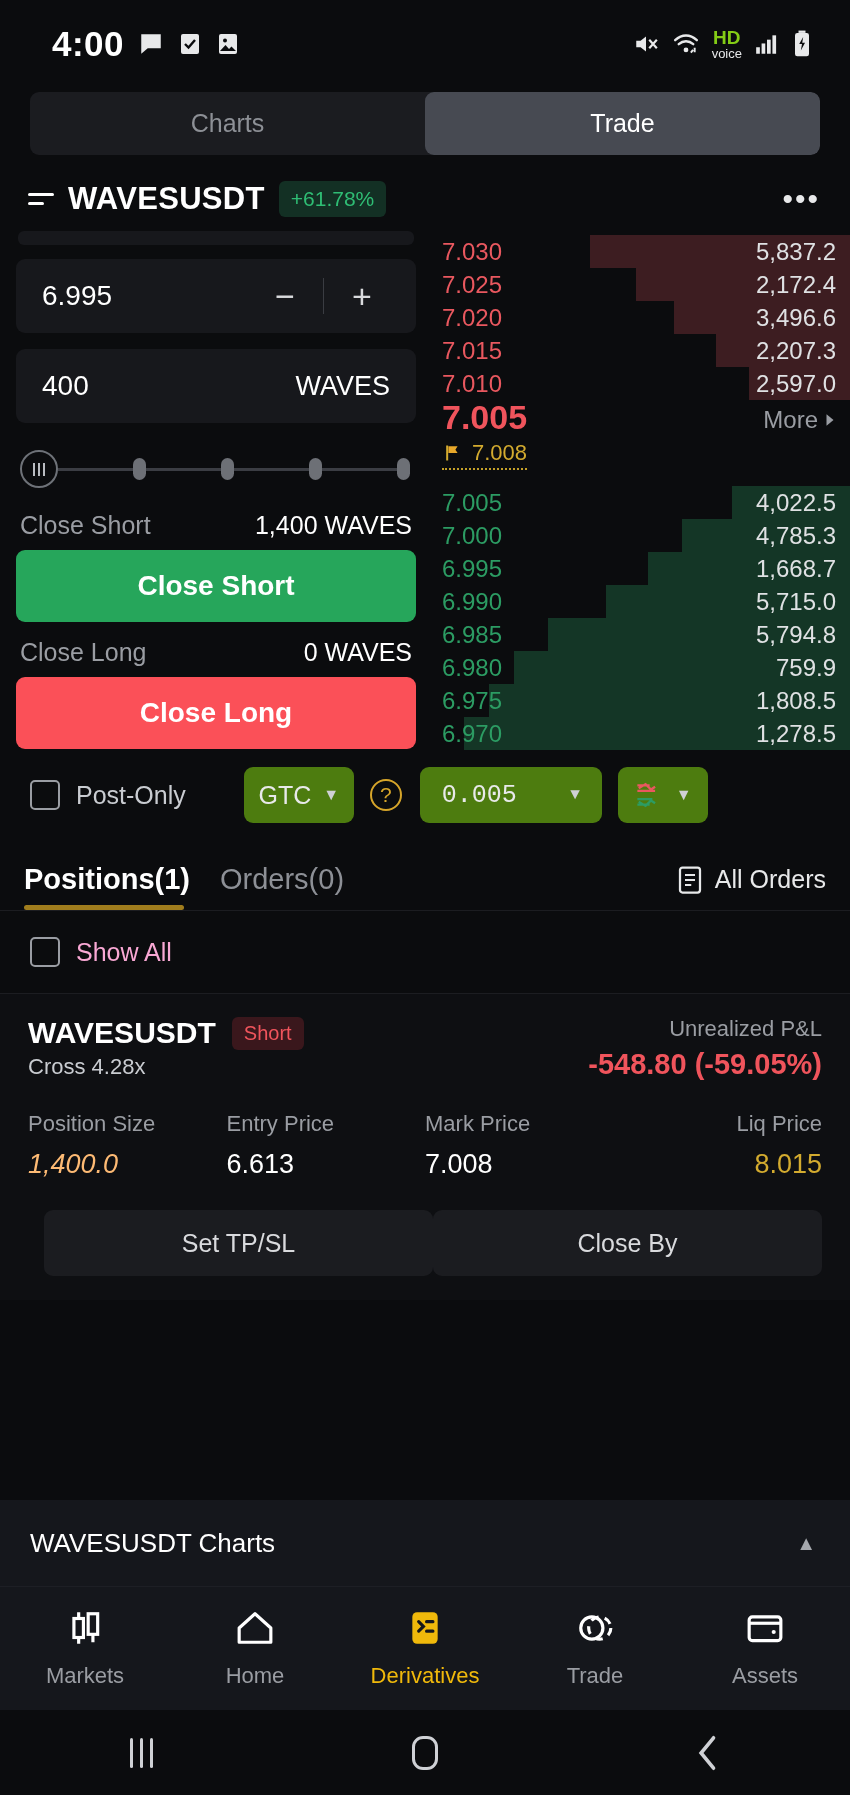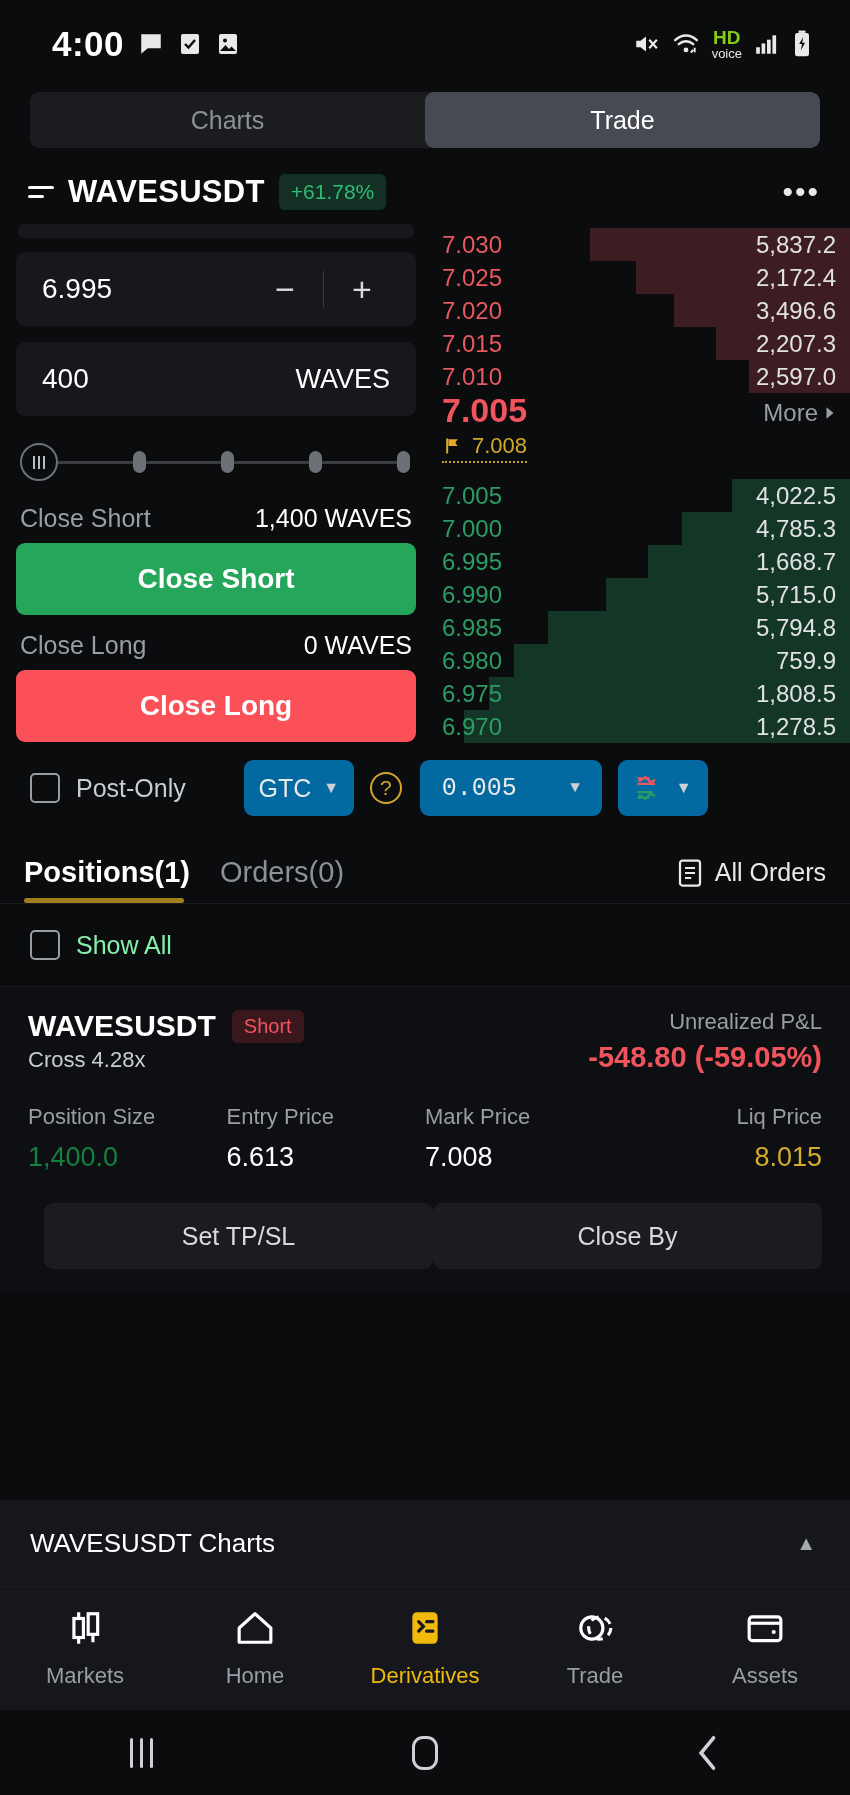--- a/index.html
+++ b/index.html
@@ -15,21 +15,21 @@
   
   .statusbar { height: 88px; display: flex; align-items: center; justify-content: space-between;
                padding: 0 38px 0 52px; flex: 0 0 auto; }
   .sb-left { display: flex; align-items: center; gap: 14px; }
   .sb-time { font-size: 35px; font-weight: 600; letter-spacing: .5px; }
   .sb-right { display: flex; align-items: center; gap: 11px; }
   .sb-ico { display: inline-flex; align-items: center; justify-content: center; }
 
   
   .segwrap { padding: 4px 30px 0 30px; flex: 0 0 auto; }
-  .seg { display: flex; background: #1b1c20; border-radius: 9px; overflow: hidden; height: 56px; }
+  .seg { display: flex; background: #1b1c20; border-radius: 9px; overflow: hidden; height: 63px; }
   .seg-item { flex: 1; display: flex; align-items: center; justify-content: center;
               font-size: 25px; color: #8d9096; border-radius: 9px; }
   .seg-item.active { background: #474a52; color: #ffffff; }
 
   
   .symrow { display: flex; align-items: center; padding: 26px 30px 14px 28px; flex: 0 0 auto; }
   .sym-ico { width: 26px; height: 22px; margin-right: 14px; display: flex; flex-direction: column;
              justify-content: center; gap: 6px; }
   .sym-ico i { display: block; height: 3px; background: #fff; border-radius: 2px; }
   .sym-ico i:nth-child(1) { width: 26px; }
@@ -88,54 +88,54 @@
   .ob-mark { display: flex; align-items: center; gap: 8px; margin-top: 4px;
              border-bottom: 2px dotted #c4a028; padding-bottom: 2px; width: fit-content; }
   .ob-mark .mp { font-size: 22px; color: #d3ab2f; }
   .ob-more { margin-left: auto; margin-top: 6px; font-size: 24px; color: #9a9da3;
              padding-right: 14px; display: flex; align-items: center; gap: 6px; }
 
   
   .optrow { display: flex; align-items: center; padding: 14px 18px 18px 30px; gap: 0; flex: 0 0 auto; }
   .chk { width: 30px; height: 30px; border: 2px solid #9a9da3; border-radius: 5px; flex: 0 0 auto; }
   .opt-lbl { font-size: 25px; color: #c9ccd1; margin-left: 16px; }
-  .pill { height: 56px; background: #0369a1; border-radius: 9px; display: flex; align-items: center;
+  .pill { height: 56px; background: #4d7c0f; border-radius: 9px; display: flex; align-items: center;
           justify-content: center; gap: 12px; font-size: 25px; color: #e8e9ea; }
   .pill .car { font-size: 16px; color: #cfd1d5; }
   .qmark { width: 32px; height: 32px; border: 2px solid #d6a52a; border-radius: 50%; color: #d6a52a;
            font-size: 21px; display: flex; align-items: center; justify-content: center; flex: 0 0 auto; }
 
   
   .tabsrow { display: flex; align-items: center; padding: 22px 24px 0 24px; flex: 0 0 auto; }
   .tab { font-size: 29px; color: #8d9096; margin-right: 30px; padding-bottom: 14px; position: relative; }
   .tab.active { color: #ffffff; font-weight: bold; }
   .tab.active::after { content: ""; position: absolute; left: 0; right: 6px; bottom: 0; height: 5px;
                        background: #a07d1d; border-radius: 3px; }
   .allorders { margin-left: auto; display: flex; align-items: center; gap: 12px; font-size: 25px;
                color: #e8e9ea; padding-bottom: 14px; }
   .hr { height: 1px; background: #1c1d21; }
   .showall { display: flex; align-items: center; padding: 26px 30px 26px 30px; flex: 0 0 auto; }
-  .showall .lbl { font-size: 25px; color: #86efac; margin-left: 16px; }
+  .showall .lbl { font-size: 25px; color: #f9a8d4; margin-left: 16px; }
 
   
   .pcard { background: #0e0f12; padding: 22px 28px 24px 28px; flex: 0 0 auto; }
   .pc-top { display: flex; align-items: flex-start; }
   .pc-sym { font-size: 30px; font-weight: bold; }
   .pc-badge { margin-left: 16px; background: #3a171c; color: #f0545c; font-size: 20px;
               padding: 5px 12px; border-radius: 6px; }
   .pc-right { margin-left: auto; text-align: right; }
   .pc-pnl-lbl { font-size: 22px; color: #9a9da3; }
   .pc-pnl-val { font-size: 29px; font-weight: bold; color: #f0545c; margin-top: 6px; }
   .pc-cross { font-size: 22px; color: #c9ccd1; margin-top: 4px; }
   .pc-grid { display: flex; margin-top: 30px; }
   .pc-col { flex: 1; }
   .pc-col.r { text-align: right; }
   .pc-lbl { font-size: 22px; color: #9a9da3; }
   .pc-val { font-size: 27px; margin-top: 12px; color: #ffffff; }
-  .pc-val.red { color: #15803d; }
+  .pc-val.red { color: #fdba74; font-style: italic; }
   .pc-val.gold { color: #d3ab2f; }
   .pc-btns { display: flex; margin-top: 30px; padding-left: 16px; }
   .pc-btn { flex: 1; height: 66px; background: #1b1c20; border-radius: 9px; display: flex;
             align-items: center; justify-content: center; font-size: 25px; color: #d9dadd; }
 
   .spacer { flex: 1 1 auto; background: #0b0c0e; }
 
   
   .chartsbar { height: 86px; background: #15171c; display: flex; align-items: center;
                padding: 0 34px 0 30px; flex: 0 0 auto; }

